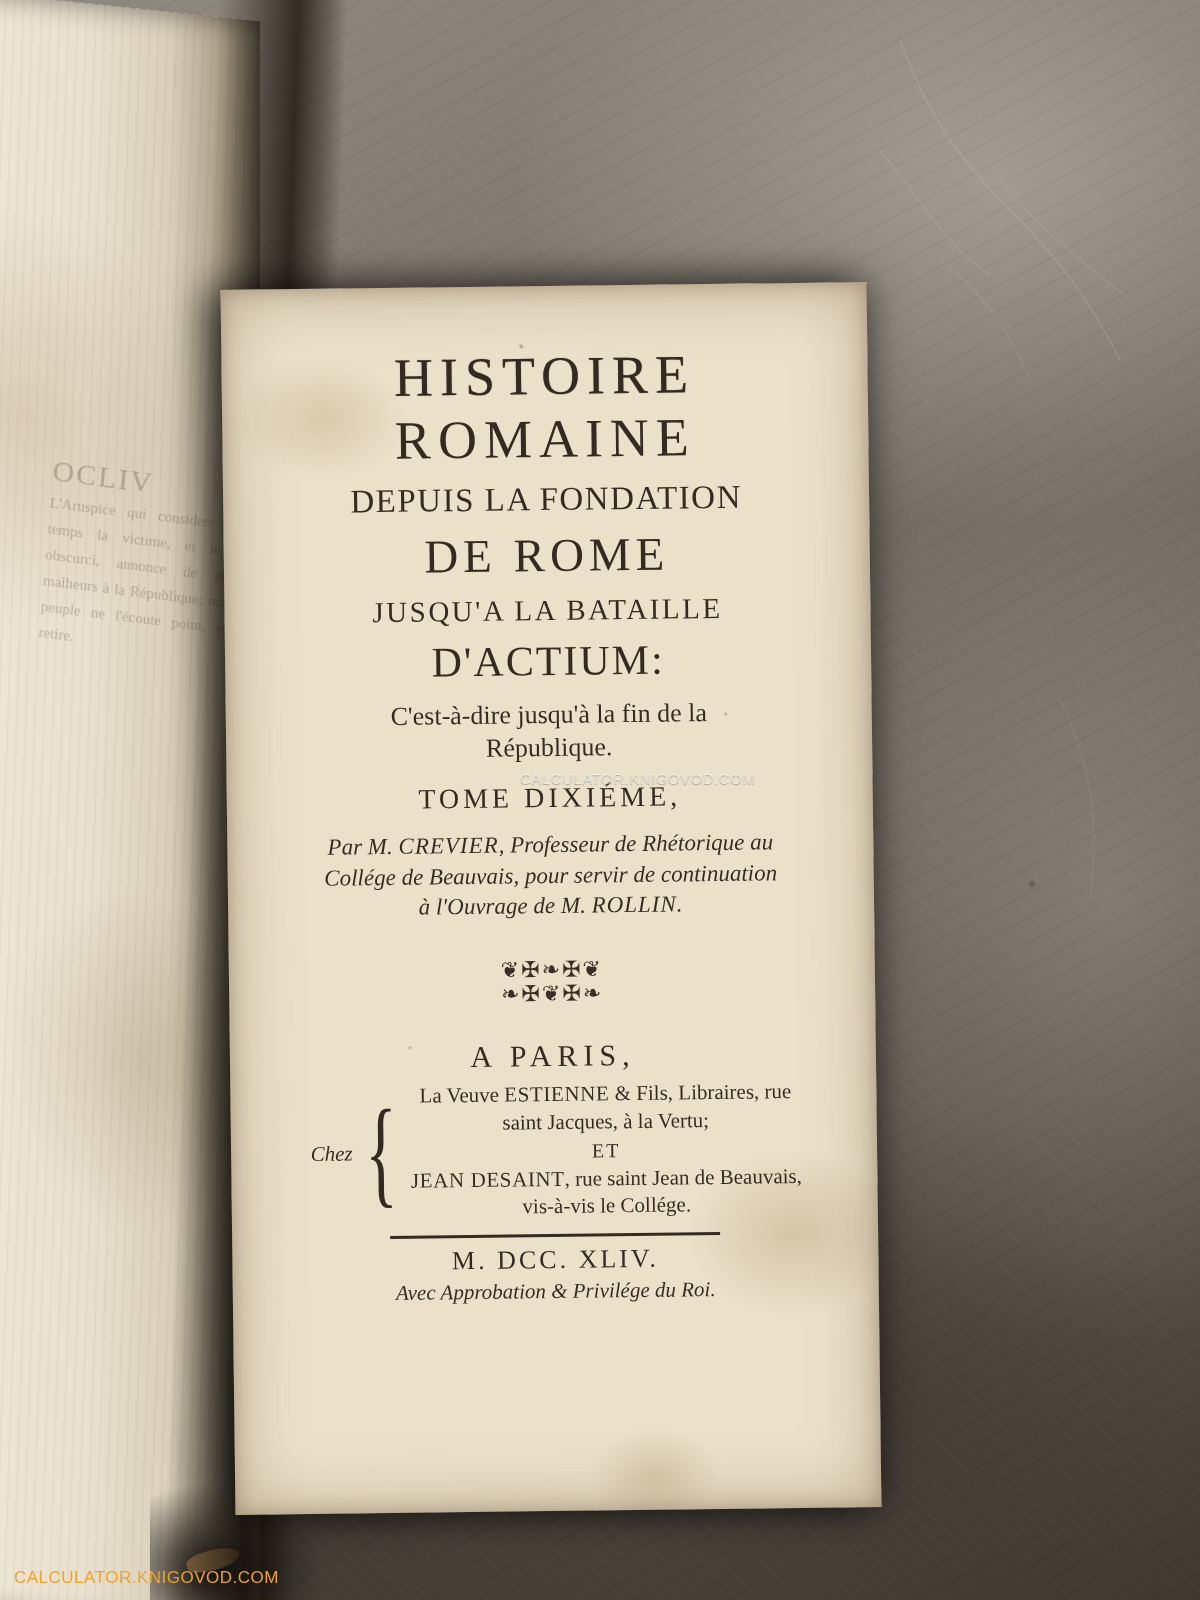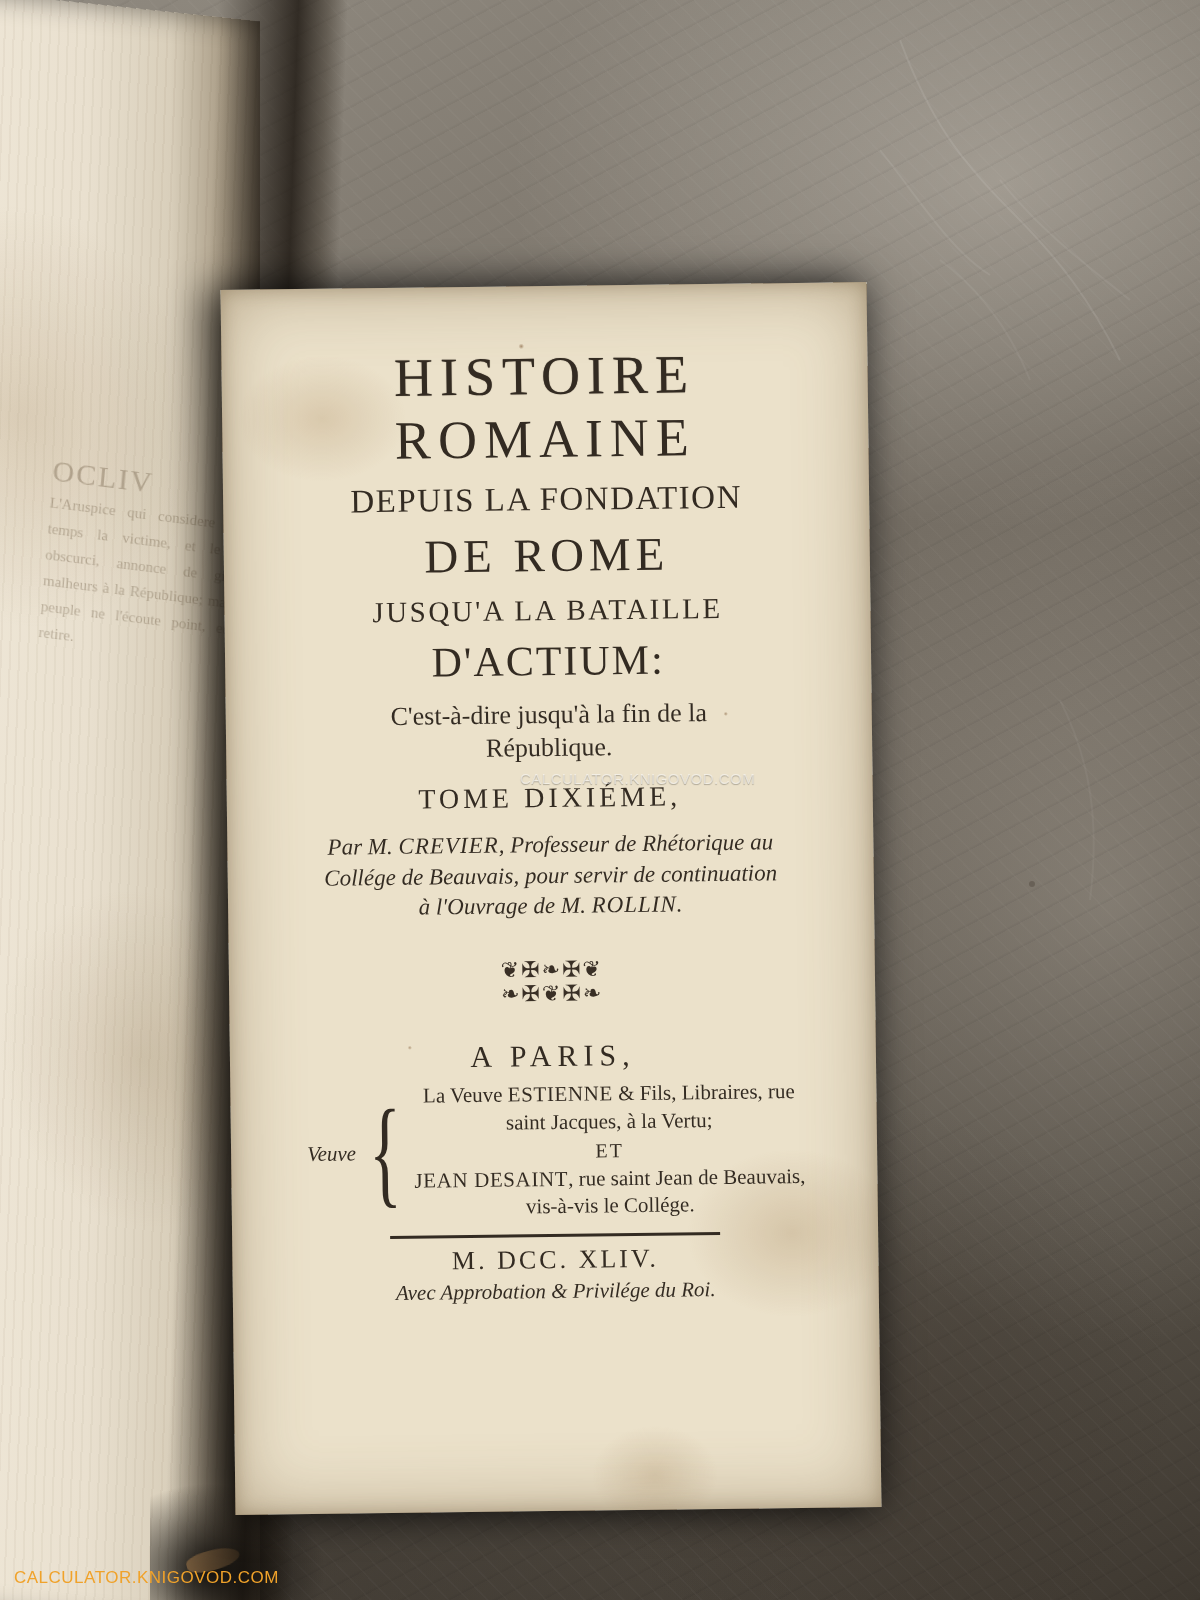--- a/index.html
+++ b/index.html
@@ -368,21 +368,21 @@
       </div>
 
       <div class="ornament">
         <span>❦✠❧✠❦</span>
         <span>❧✠❦✠❧</span>
       </div>
 
       <div class="t-city">A PARIS,</div>
 
       <div class="imprint">
-        <div class="chez">Veuve</div>
+        <div class="chez">Chez</div>
         <div class="brace">{</div>
         <div class="imprint-lines">
           <span>La Veuve </span><span class="sc">ESTIENNE</span><span> &amp; Fils, Libraires, rue</span><br>
           <span>saint Jacques, à la Vertu;</span>
           <span class="et">ET</span>
           <span class="sc">JEAN DESAINT</span><span>, rue saint Jean de Beauvais,</span><br>
           <span>vis-à-vis le Collége.</span>
         </div>
       </div>
 

